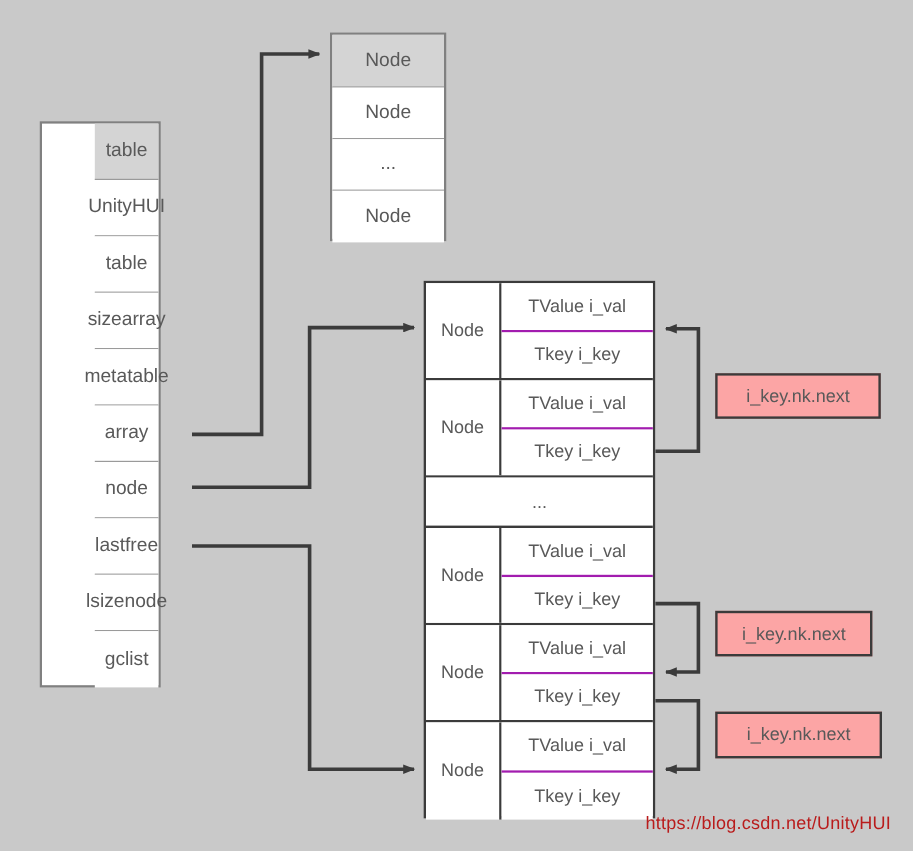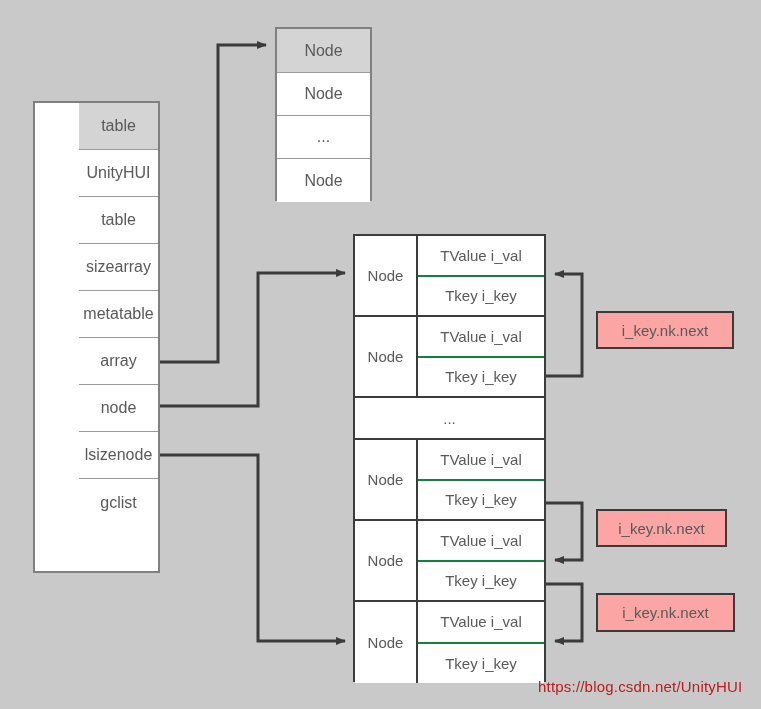--- a/index.html
+++ b/index.html
@@ -40,21 +40,21 @@
   }
   .cell.last { border-bottom: none; }
   .cell.head {
     background: #d4d4d4;
   }
 
   
   #struct-table {
     left: 33px;
     top: 101px;
-    width: 127px;
+    width: 101px;
     height: 472px;
     padding-left: 44px;
   }
   #struct-table .cell { height: 47px; }
 
   
   #array-block {
     left: 275px;
     top: 27px;
     width: 97px;
@@ -99,21 +99,21 @@
     box-sizing: border-box;
     flex: 1;
     display: flex;
     align-items: center;
     justify-content: center;
     font-size: 15px;
     color: #595959;
     background: #ffffff;
     white-space: nowrap;
   }
-  .node-fields .fcell.top { border-bottom: 2px solid #15803d; }
+  .node-fields .fcell.top { border-bottom: 2px solid #a21caf; }
   .ellipsis-row {
     box-sizing: border-box;
     height: 42px;
     display: flex;
     align-items: center;
     justify-content: center;
     font-size: 15px;
     color: #595959;
     border-bottom: 2px solid #3b3b3b;
     background: #ffffff;
@@ -174,20 +174,21 @@
 </svg>
 
 <div class="box" id="struct-table">
   <div class="cell head">table</div>
   <div class="cell">UnityHUI</div>
   <div class="cell">table</div>
   <div class="cell">sizearray</div>
   <div class="cell">metatable</div>
   <div class="cell">array</div>
   <div class="cell">node</div>
+  <div class="cell">lastfree</div>
   <div class="cell">lsizenode</div>
   <div class="cell last">gclist</div>
 </div>
 
 <div class="box" id="array-block">
   <div class="cell head">Node</div>
   <div class="cell">Node</div>
   <div class="cell">...</div>
   <div class="cell last">Node</div>
 </div>

